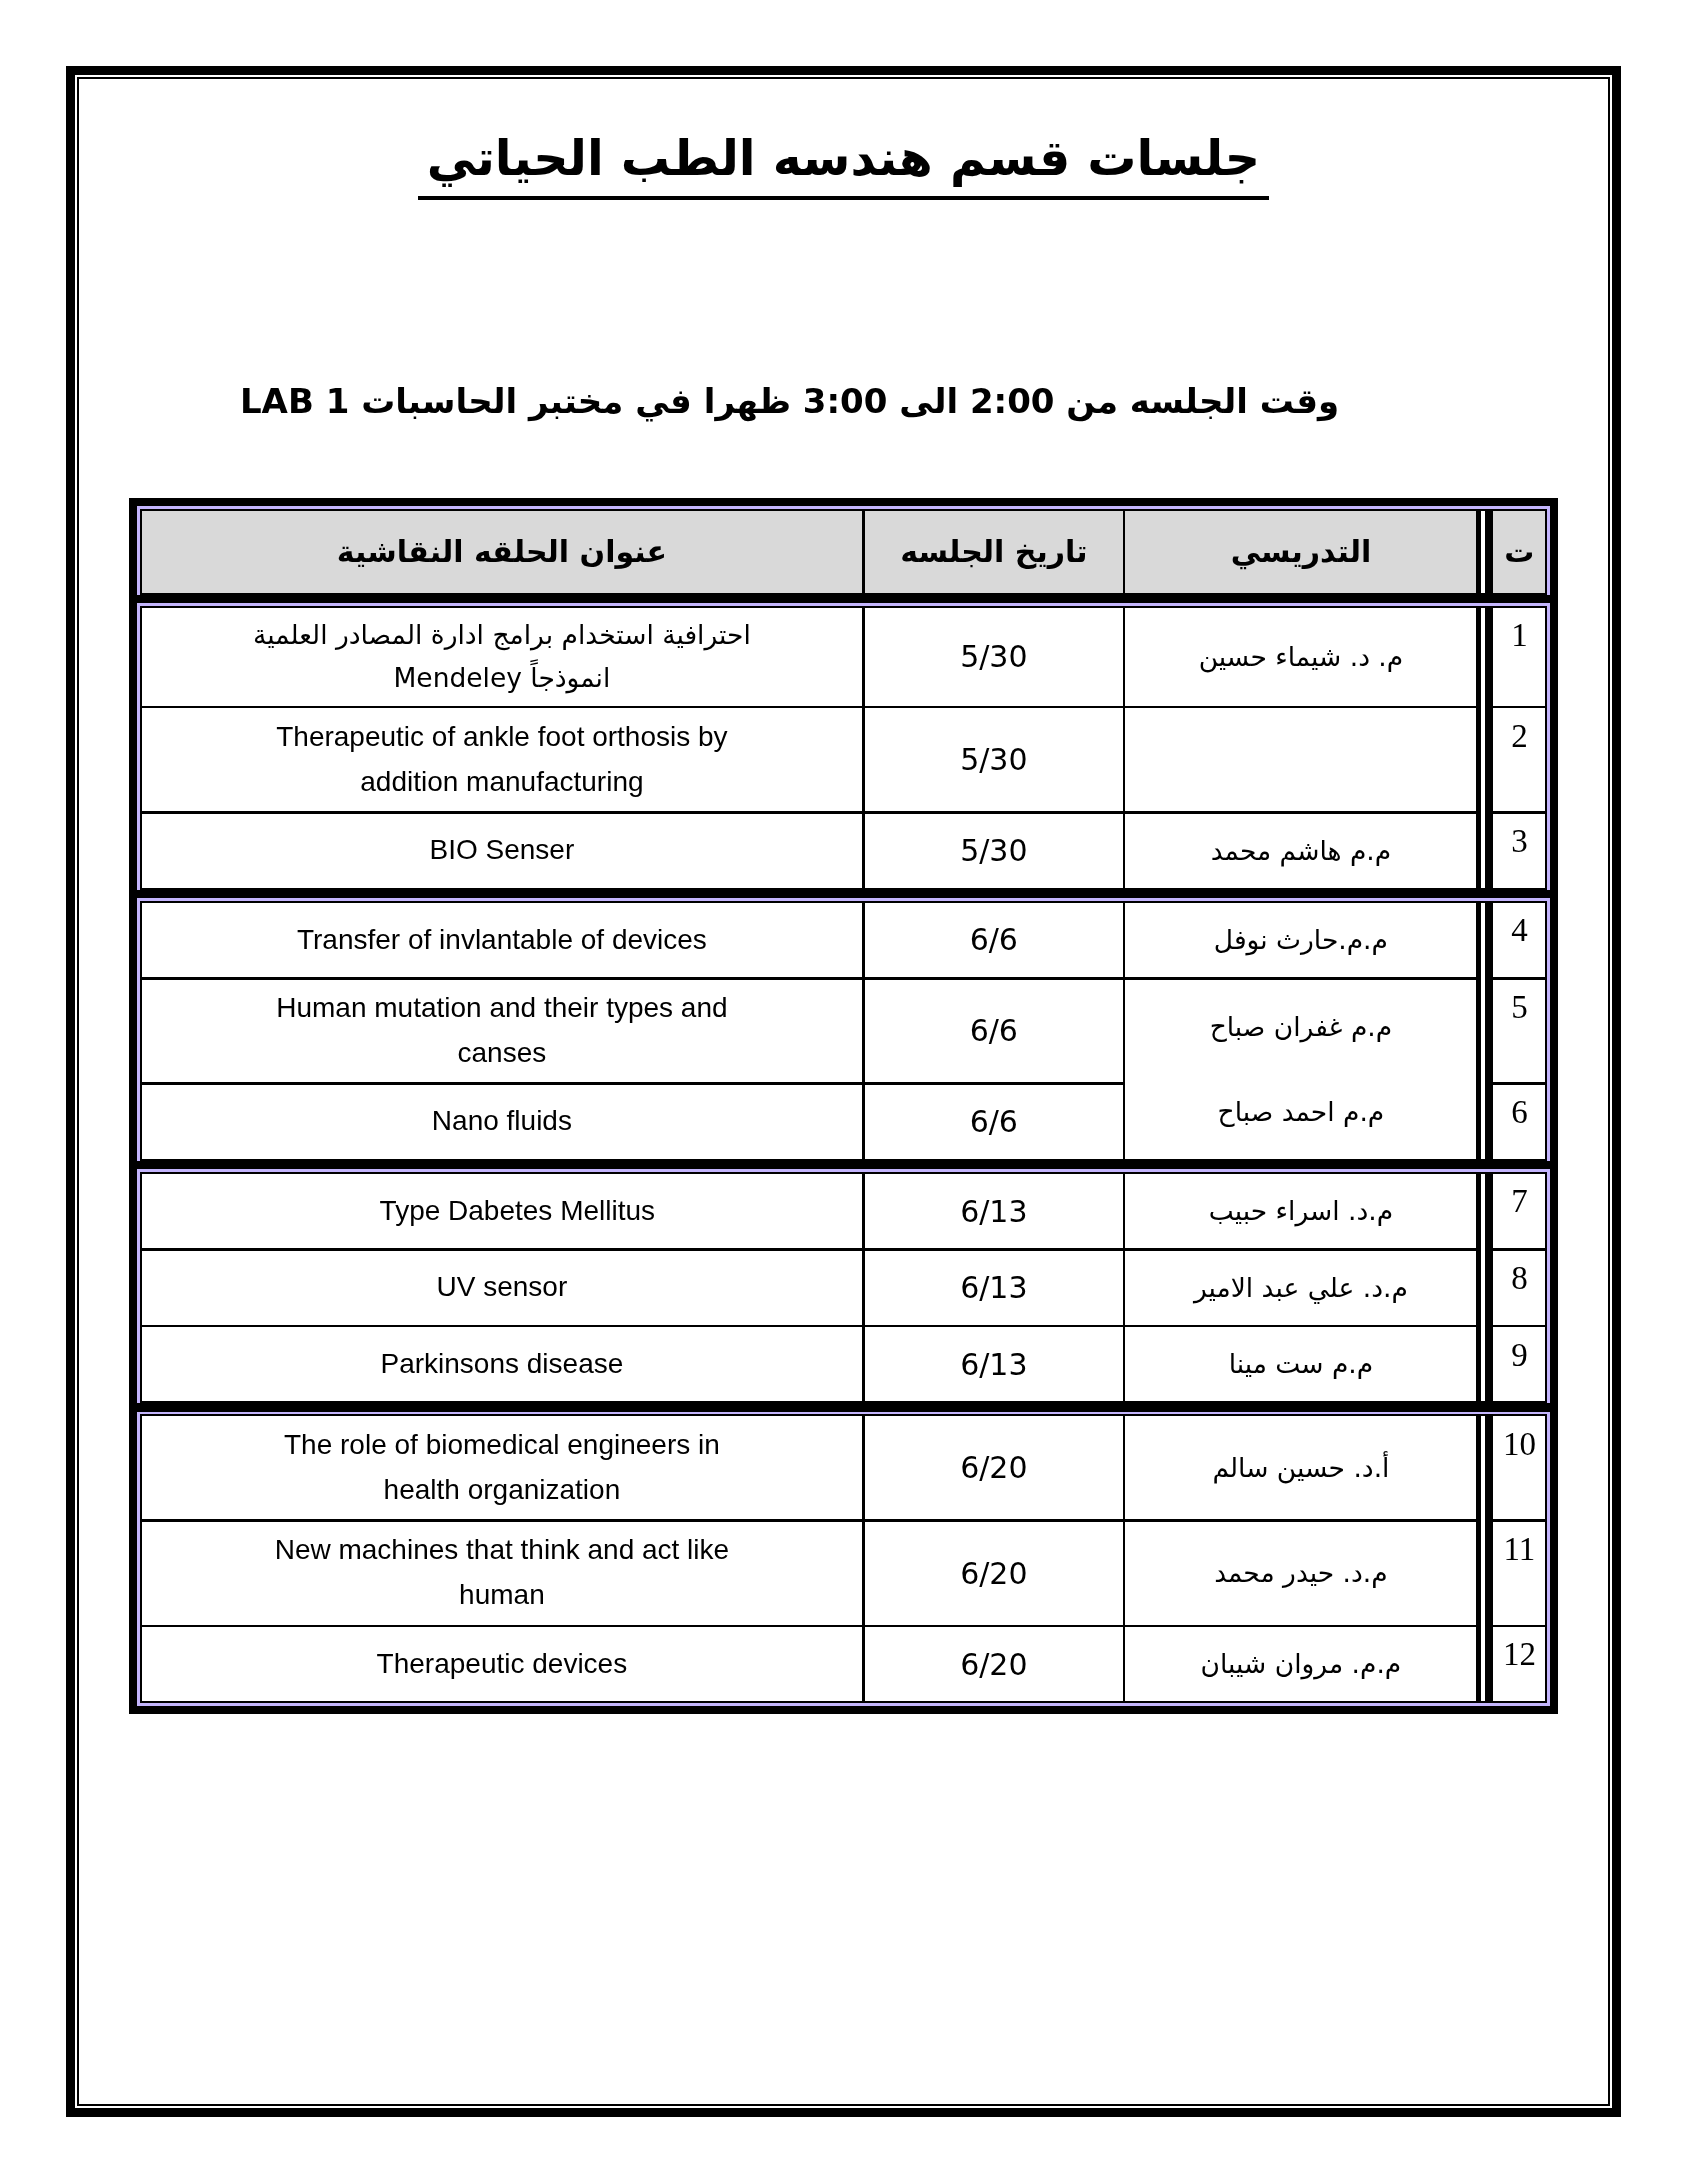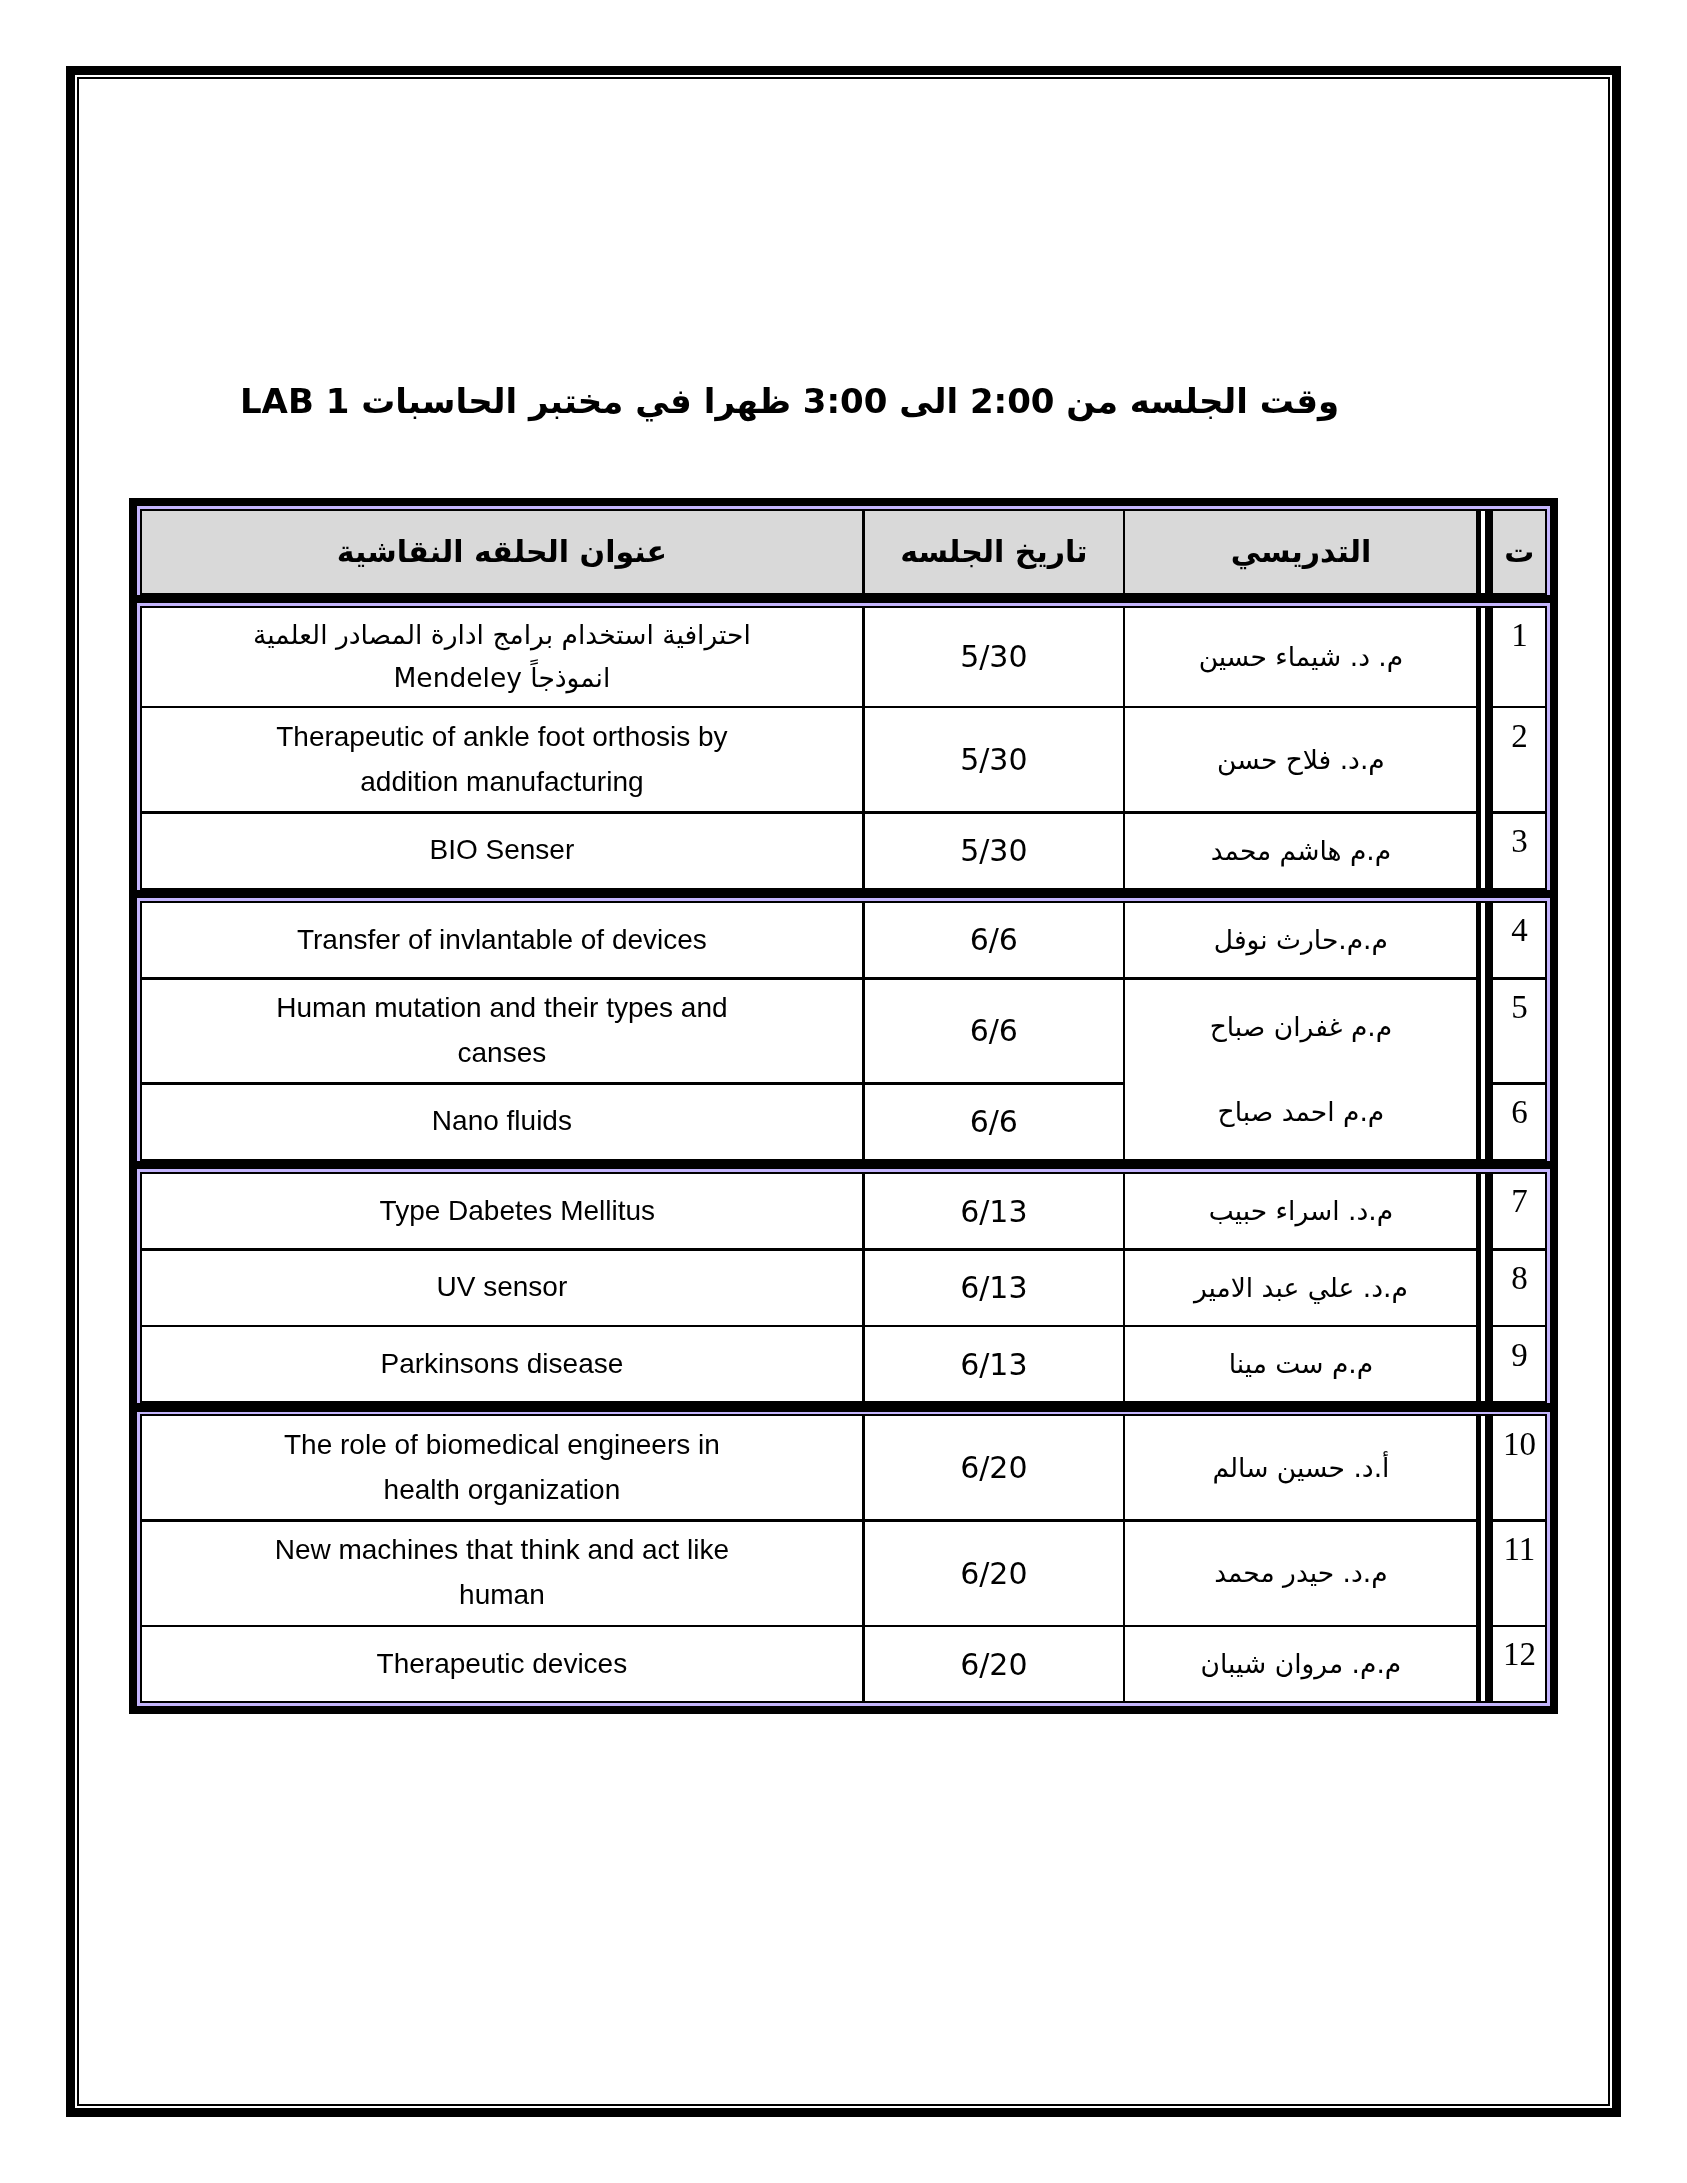--- a/index.html
+++ b/index.html
@@ -47,20 +47,23 @@
 
   .c-num { font-family: "Liberation Serif", serif; font-size: 33px; align-items: flex-start; padding-top: 9.3px; line-height: 1.1; }
 </style>
 </head>
 <body>
 
 <div class="page">
 
   <div class="page-border"></div>
 
+  <div class="doc-title">
+    <span class="doc-title-text">جلسات قسم هندسه الطب الحياتي</span>
+  </div>
 
   <div class="session-info">
     <span class="session-info-text">وقت الجلسه من 2:00 الى 3:00 ظهرا في مختبر الحاسبات LAB 1</span>
   </div>
 
   <div class="schedule">
 
     <div class="block" style="grid-template-rows:auto">
       <div class="cell hcell c-title-h" style="grid-area: 1 / 1; background: rgb(217, 217, 217);">عنوان الحلقه النقاشية</div>
       <div class="vd-thin" style="grid-row:1/2;grid-column:2"></div>
@@ -80,21 +83,20 @@
           </div>
           <div class="cell c-date" style="grid-area: 1 / 3;">5/30</div>
           <div class="cell c-instr" style="grid-area: 1 / 5;">م. د. شيماء حسين</div>
           <div class="cell c-num" style="grid-area: 1 / 7;">1</div>
           <div class="hd" style="grid-area: 2 / 1 / auto / 8;"></div>
           <div class="cell c-title en" style="grid-area: 3 / 1;">
             <div class="t-line">Therapeutic of ankle foot orthosis by</div>
             <div class="t-line">addition manufacturing</div>
           </div>
           <div class="cell c-date" style="grid-area: 3 / 3;">5/30</div>
-          <div class="cell c-instr" style="grid-area: 3 / 5;">م.د. فلاح حسن</div>
           <div class="cell c-num" style="grid-area: 3 / 7;">2</div>
           <div class="hd" style="grid-area: 4 / 1 / auto / 8;"></div>
           <div class="cell c-title en" style="grid-area: 5 / 1;">
             <div class="t-line">BIO Senser</div>
           </div>
           <div class="cell c-date" style="grid-area: 5 / 3;">5/30</div>
           <div class="cell c-instr" style="grid-area: 5 / 5;">م.م هاشم محمد</div>
           <div class="cell c-num" style="grid-area: 5 / 7;">3</div>
           <div class="vd-thin" style="grid-area: 1 / 2 / 6;"></div>
           <div class="vd-thin" style="grid-area: 1 / 4 / 6;"></div>

